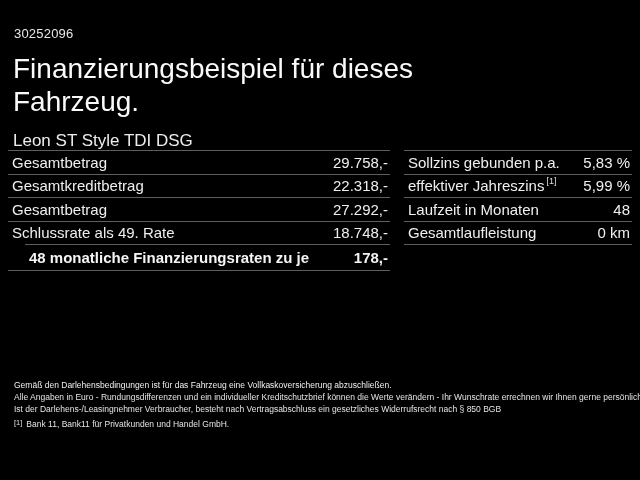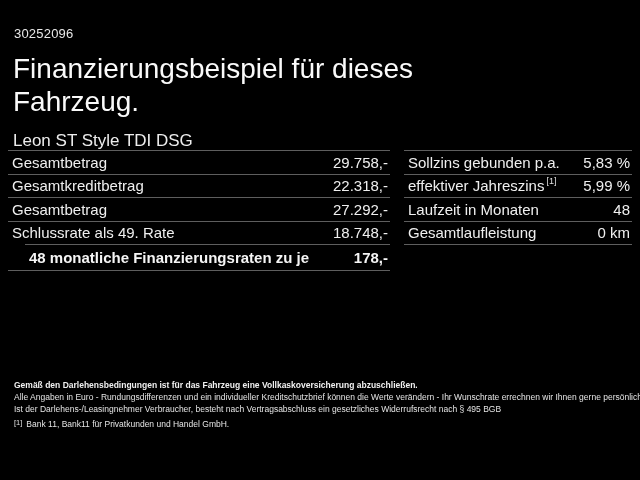--- a/index.html
+++ b/index.html
@@ -48,21 +48,21 @@
   .val { text-align: right; }
   sup.fn-marker {
     font-size: 9px; vertical-align: top; position: relative; top: -1px;
     margin-left: 2px; color: #e0e0e0;
   }
   .disclaimer-line {
     position: absolute; left: 14px; width: 615px;
     font-size: 8.5px; line-height: 10px; color: #e4e4e4;
     white-space: nowrap;
   }
-  .disclaimer-line.bold { font-weight: 700; color: #f0f0f0; }
+  .disclaimer-line.bold { font-weight: 400; color: #f0f0f0; }
   .disc-1 { top: 380px; }
   .disc-2 { top: 392px; }
   .disc-3 { top: 404px; }
   .footnote-line { top: 419px; }
   .footnote-line sup.fn-marker { margin-left: 0; margin-right: 4px; font-size: 7.5px; }
 </style>
 </head>
 <body>
 
 <div class="screen">
@@ -113,18 +113,18 @@
       <span class="val">48</span>
     </div>
     <div class="row">
       <span class="lbl">Gesamtlaufleistung</span>
       <span class="val">0 km</span>
     </div>
   </div>
 
   <div class="disclaimer-line bold disc-1">Gemäß den Darlehensbedingungen ist für das Fahrzeug eine Vollkaskoversicherung abzuschließen.</div>
   <div class="disclaimer-line disc-2">Alle Angaben in Euro - Rundungsdifferenzen und ein individueller Kreditschutzbrief können die Werte verändern - Ihr Wunschrate errechnen wir Ihnen gerne persönlich</div>
-  <div class="disclaimer-line disc-3">Ist der Darlehens-/Leasingnehmer Verbraucher, besteht nach Vertragsabschluss ein gesetzliches Widerrufsrecht nach § 495 BGB</div>
+  <div class="disclaimer-line disc-3">Ist der Darlehens-/Leasingnehmer Verbraucher, besteht nach Vertragsabschluss ein gesetzliches Widerrufsrecht nach § 850 BGB</div>
   <div class="disclaimer-line footnote-line">
     <sup class="fn-marker">[1]</sup><span>Bank 11, Bank11 für Privatkunden und Handel GmbH.</span>
   </div>
 
 </div>
 
 </body></html>

